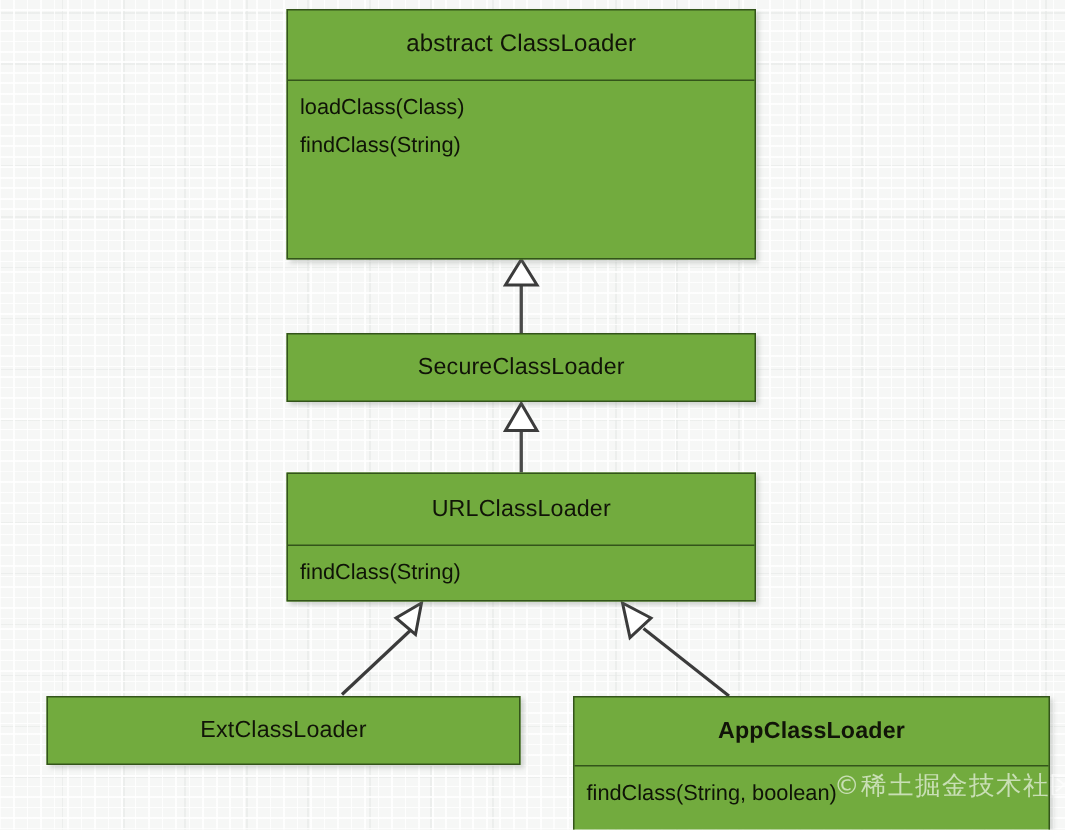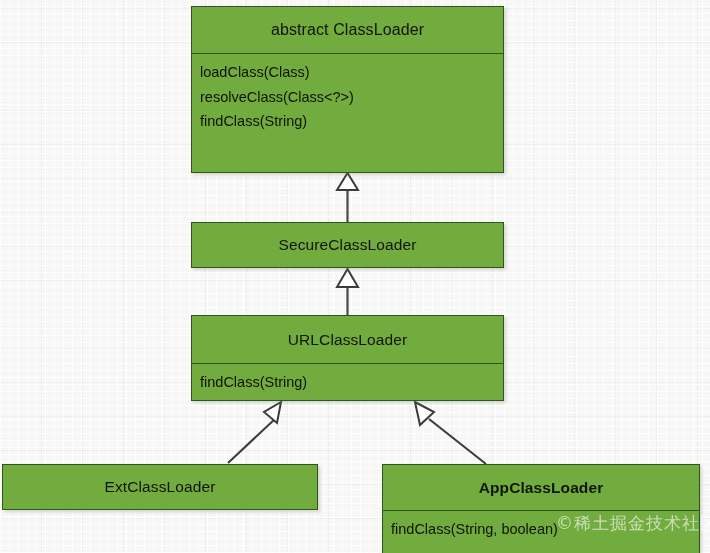--- a/index.html
+++ b/index.html
@@ -80,21 +80,21 @@
   
   #box-classloader      { left: 191px; top: 6px;   width: 313px; height: 167px; }
   #box-classloader .uml-title { height: 46px; font-size: 16px; }
 
   #box-secureclassloader{ left: 191px; top: 222px; width: 313px; height: 46px; }
   #box-secureclassloader .uml-title { height: 100%; }
 
   #box-urlclassloader   { left: 191px; top: 315px; width: 313px; height: 86px; }
   #box-urlclassloader .uml-title { height: 47px; }
 
-  #box-extclassloader   { left: 2px;  top: 464px; width: 316px; height: 46px; }
+  #box-extclassloader   { left: 31px;  top: 464px; width: 316px; height: 46px; }
   #box-extclassloader .uml-title { height: 100%; }
 
   #box-appclassloader   { left: 382px; top: 464px; width: 318px; height: 95px; }
   #box-appclassloader .uml-title { height: 45px; font-weight: bold; }
 
   
   #watermark {
     position: absolute;
     left: 556px;
     top: 512px;
@@ -132,21 +132,20 @@
       <line x1="486" y1="464" x2="429" y2="419" stroke="#3b3b3b" stroke-width="2.1"></line>
       <polygon points="415,402 420,425 434,412" fill="#ffffff" stroke="#3b3b3b" stroke-width="2"></polygon>
     </g>
   </svg>
 
   <div class="uml-box" id="box-classloader">
     <div class="uml-title">abstract ClassLoader</div>
     <div class="uml-divider"></div>
     <div class="uml-members">
       <div class="uml-member">loadClass(Class)</div>
-      <div class="uml-member">resolveClass(Class&lt;?&gt;)</div>
       <div class="uml-member">findClass(String)</div>
     </div>
   </div>
 
   <div class="uml-box" id="box-secureclassloader">
     <div class="uml-title">SecureClassLoader</div>
   </div>
 
   <div class="uml-box" id="box-urlclassloader">
     <div class="uml-title">URLClassLoader</div>

